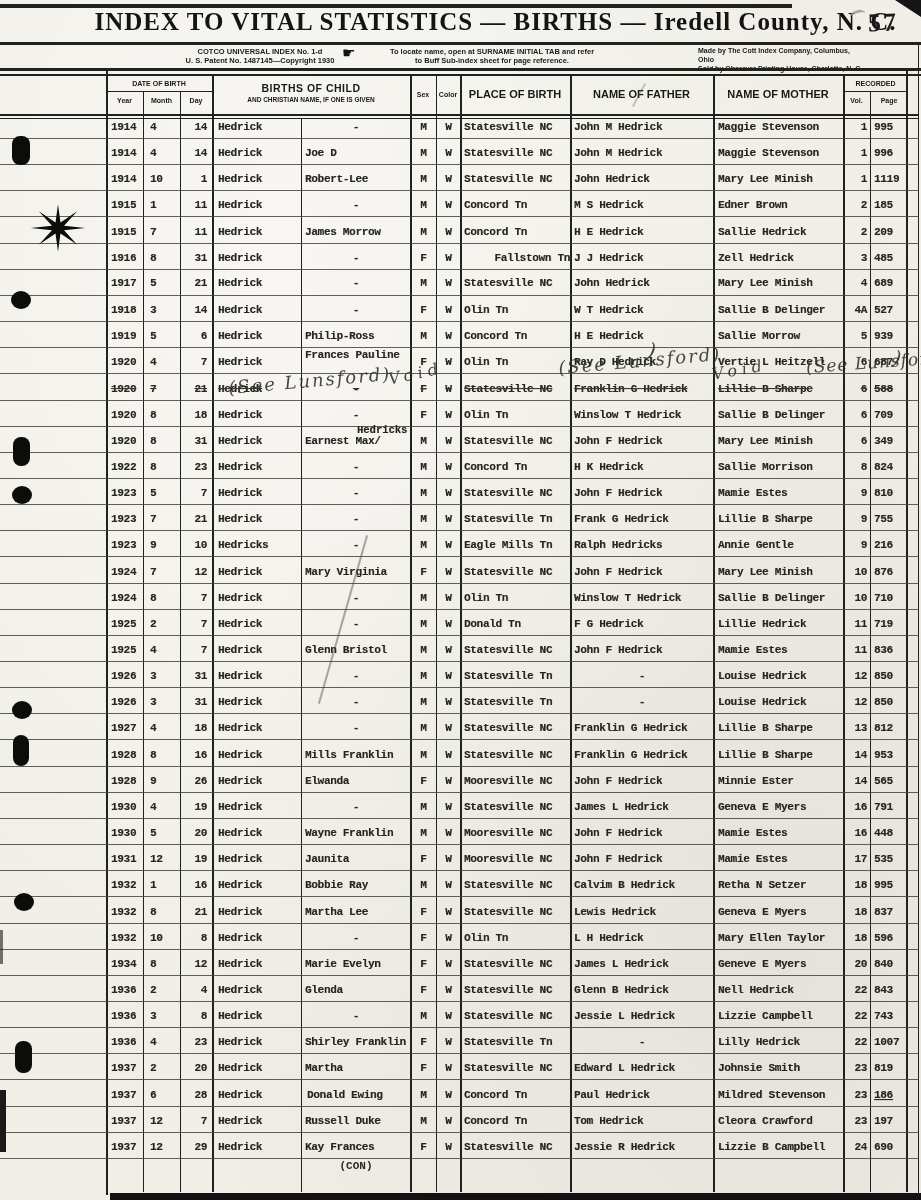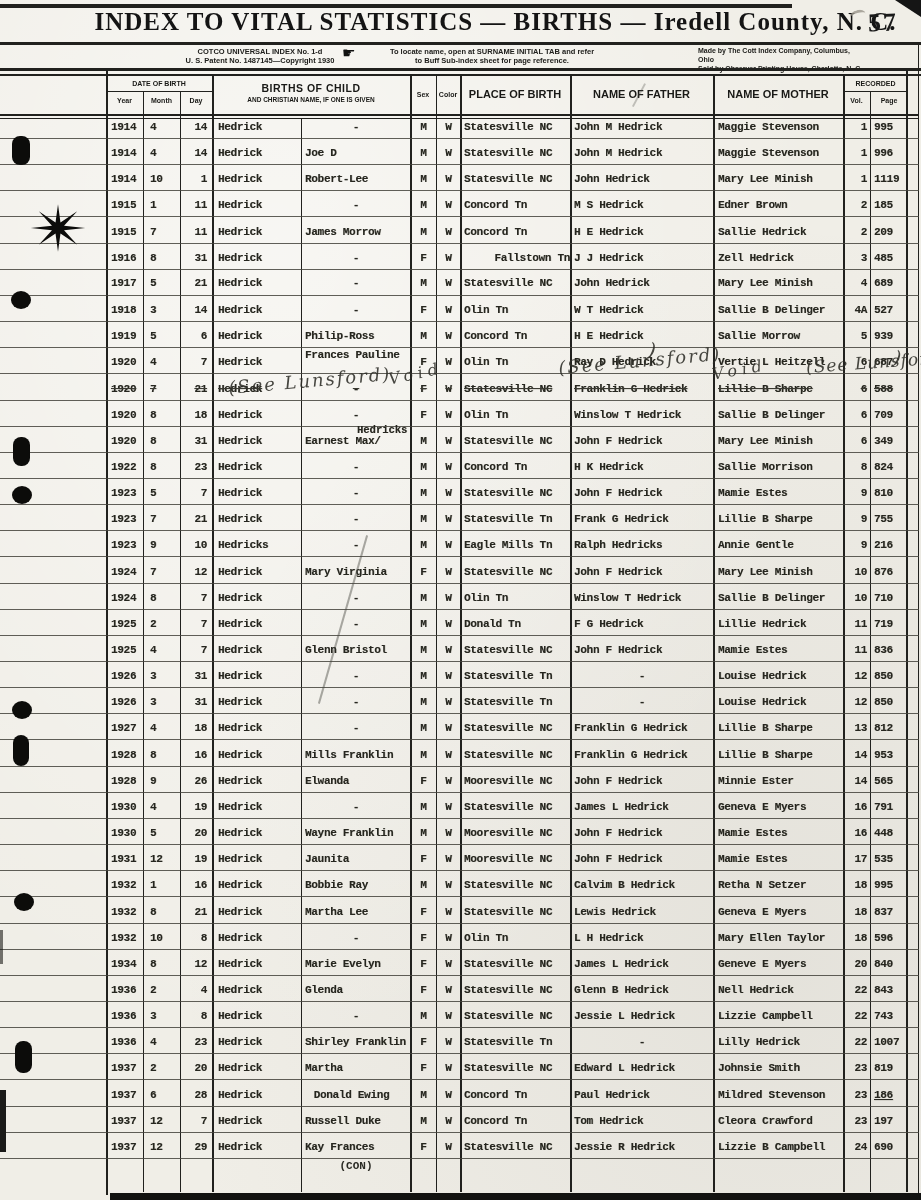--- a/index.html
+++ b/index.html
@@ -693,21 +693,21 @@
         <span class="cell" style="left: 571px; width: 142px; text-align: left; padding-left: 3px; box-sizing: border-box;">Edward L Hedrick</span>
         <span class="cell" style="left: 714px; width: 129px; text-align: left; padding-left: 4px; box-sizing: border-box;">Johnsie Smith</span>
         <span class="cell" style="left: 844px; width: 25px; text-align: right; padding-right: 2px; box-sizing: border-box;">23</span>
         <span class="cell" style="left: 870px; width: 38px; text-align: left; padding-left: 4px; box-sizing: border-box;">819</span>
       </div>
       <div class="row" style="top: 1088.55px;">
         <span class="cell" style="left: 107px; width: 36px; text-align: left; padding-left: 4px; box-sizing: border-box;">1937</span>
         <span class="cell" style="left: 144px; width: 36px; text-align: left; padding-left: 6px; box-sizing: border-box;">6</span>
         <span class="cell" style="left: 181px; width: 31px; text-align: right; padding-right: 5px; box-sizing: border-box;">28</span>
         <span class="cell" style="left: 213px; width: 88px; text-align: left; padding-left: 5px; box-sizing: border-box;">Hedrick</span>
-        <span class="cell" style="left: 296px; width: 108px; text-align: center; padding-left: 3px; box-sizing: border-box;">Donald Ewing</span>
+        <span class="cell" style="left: 304px; width: 108px; text-align: left; padding-left: 3px; box-sizing: border-box;">Donald Ewing</span>
         <span class="cell" style="left: 411px; width: 25px; text-align: center; box-sizing: border-box;">M</span>
         <span class="cell" style="left: 437px; width: 23px; text-align: center; box-sizing: border-box;">W</span>
         <span class="cell" style="left: 461px; width: 109px; text-align: left; padding-left: 3px; box-sizing: border-box;">Concord Tn</span>
         <span class="cell" style="left: 571px; width: 142px; text-align: left; padding-left: 3px; box-sizing: border-box;">Paul Hedrick</span>
         <span class="cell" style="left: 714px; width: 129px; text-align: left; padding-left: 4px; box-sizing: border-box;">Mildred Stevenson</span>
         <span class="cell" style="left: 844px; width: 25px; text-align: right; padding-right: 2px; box-sizing: border-box;">23</span>
         <span class="cell" style="left: 870px; width: 38px; text-align: left; padding-left: 4px; box-sizing: border-box; text-decoration: underline;">186</span>
       </div>
       <div class="row" style="top: 1114.7px;">
         <span class="cell" style="left: 107px; width: 36px; text-align: left; padding-left: 4px; box-sizing: border-box;">1937</span>

